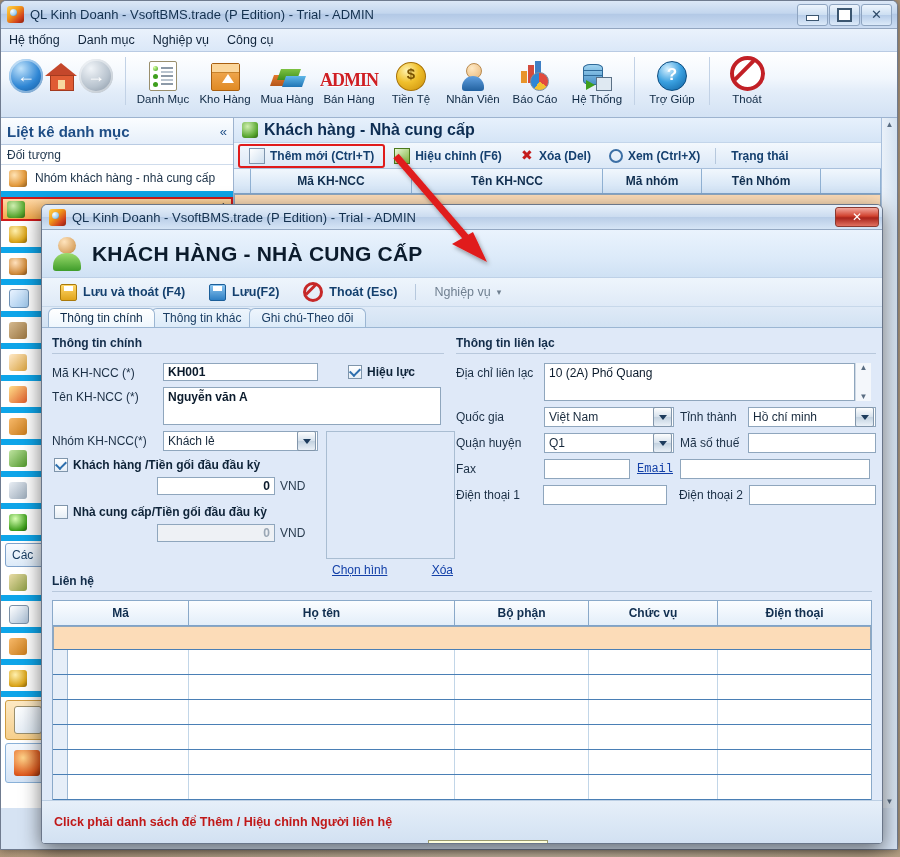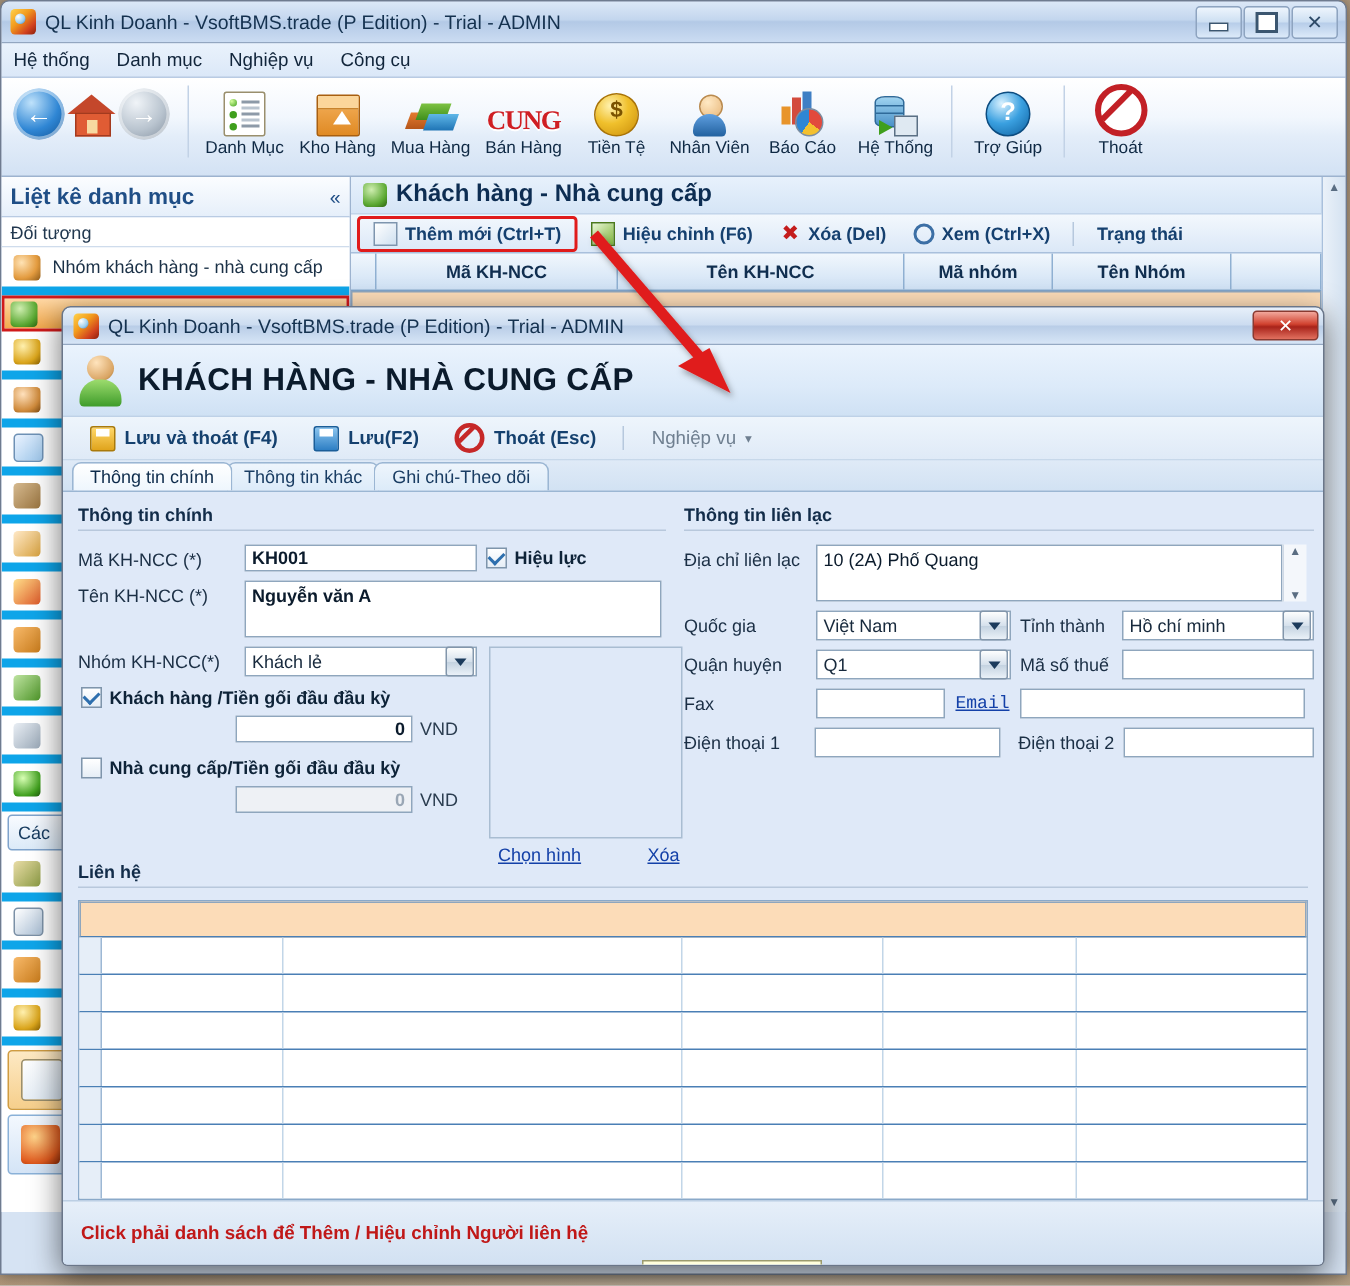--- a/index.html
+++ b/index.html
@@ -286,21 +286,21 @@
   .sel .arrow{
     width:17px;height:18px;margin:0 1px 0 0;border:1px solid #8296ab;border-radius:2px;
     background:linear-gradient(to bottom,#fdfefe,#d6e1ec 50%,#c3d2e0 52%,#eaf1f8);
     display:flex;align-items:center;justify-content:center;
   }
   .sel .arrow:after{content:"";border-left:4px solid transparent;border-right:4px solid transparent;border-top:5px solid #1c3b5c;}
   .cbx{width:12px;height:12px;border:1px solid #7f95ab;background:linear-gradient(to bottom,#fff,#e6eef6);
        display:inline-flex;align-items:center;justify-content:center;flex:0 0 auto;}
   .cbx.on:after{content:"";width:8px;height:5px;border-left:2px solid #2e6fae;border-bottom:2px solid #2e6fae;
        transform:rotate(-45deg) translate(1px,-1px);}
-  .cbl{display:flex;align-items:center;gap:5px;font-weight:bold;color:#0e2338;}
+  .cbl{display:flex;align-items:center;gap:5px;font-weight:bold;color:#0e2338;margin-left:24px;}
   .photo{
     border:1px solid #a9bdd2;background:#dfe9f8;width:129px;height:128px;box-sizing:border-box;
   }
   .lnk{color:#1340a8;text-decoration:underline;cursor:pointer;}
   .scrollbox{width:15px;border-left:1px solid #cfd9e5;display:flex;flex-direction:column;
     justify-content:space-between;align-items:center;background:#f4f7fb;}
   .sarr{font-size:8px;color:#5a6d82;}
   .tooltip{
     position:absolute;left:386px;top:512px;
     background:#ffffdc;border:1px solid #9b9b6e;color:#111;
@@ -388,21 +388,21 @@
           <span class="ic-arrows">
             <i></i>
             <i></i>
             <i></i>
           </span>
         </div>
       <div class="lbl">Mua Hàng</div>
     </div>
     <div class="tbtn">
       <div class="ic">
-          <span class="ic-sales">CUNG</span>
+          <span class="ic-sales">ADMIN</span>
         </div>
       <div class="lbl">Bán Hàng</div>
     </div>
     <div class="tbtn">
       <div class="ic">
           <span class="ic-money"></span>
         </div>
       <div class="lbl">Tiền Tệ</div>
     </div>
     <div class="tbtn">
@@ -846,20 +846,27 @@
         <div class="inp" style="width:128px;height:20px;"></div>
       </div>
     </div>
 
     <div class="tooltip">Click phải chọn hình</div>
 
     <div style="position:absolute;left:10px;top:246px;right:10px;">
       <div class="lh-title">Liên hệ</div>
       <div class="lh-rule"></div>
       <div class="ltable">
+        <div class="lthead">
+          <div class="lth" style="width:135px;">Mã</div>
+          <div class="lth" style="width:265px;">Họ tên</div>
+          <div class="lth" style="width:133px;">Bộ phận</div>
+          <div class="lth" style="width:128px;">Chức vụ</div>
+          <div class="lth" style="flex:1;border-right:none;">Điện thoại</div>
+        </div>
         <div class="ltrow sel">
           <div class="ltgut"></div>
           <div class="ltc" style="width:120px;"></div>
           <div class="ltc" style="width:265px;"></div>
           <div class="ltc" style="width:133px;"></div>
           <div class="ltc" style="width:128px;"></div>
           <div class="ltc" style="flex:1;border-right:none;"></div>
         </div>
         <div class="ltrow">
             <div class="ltgut"></div>

